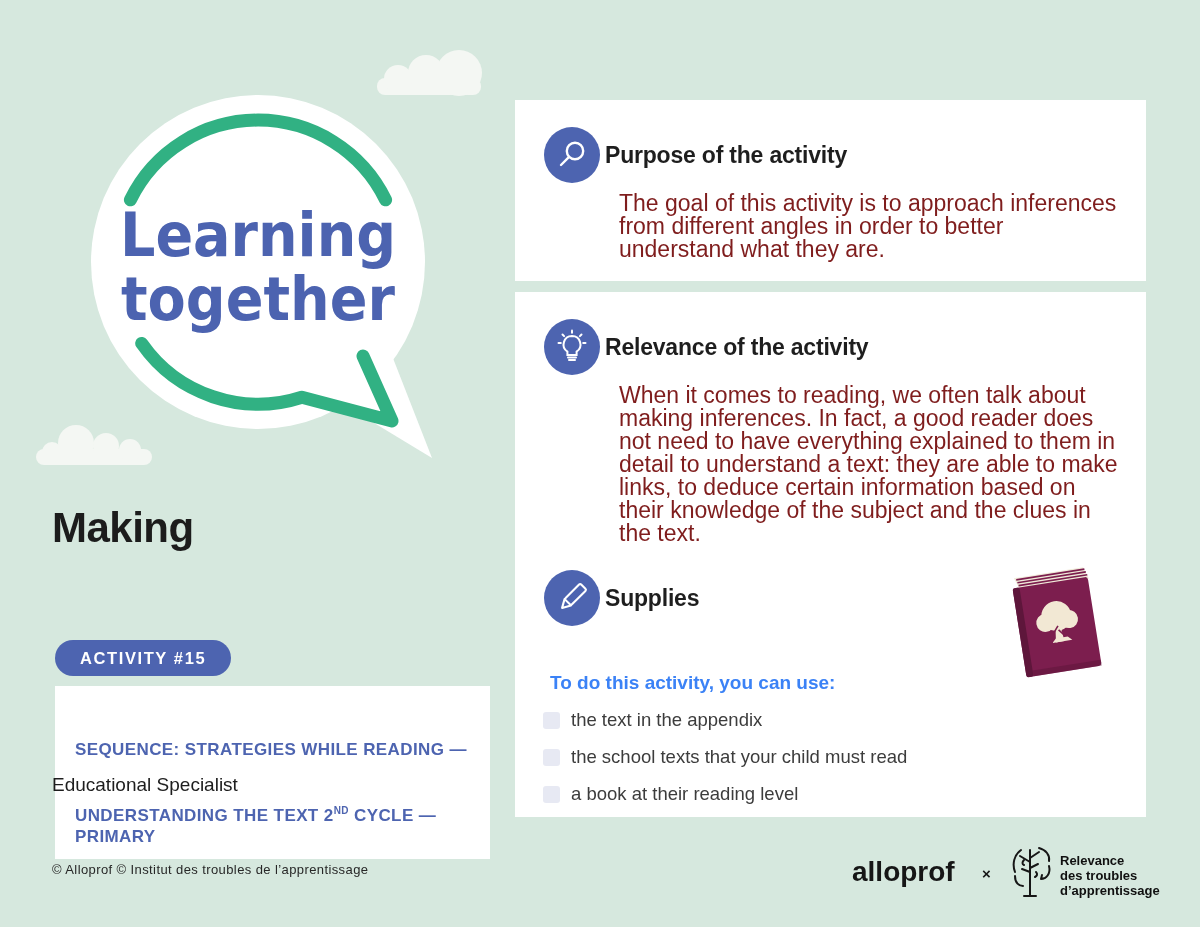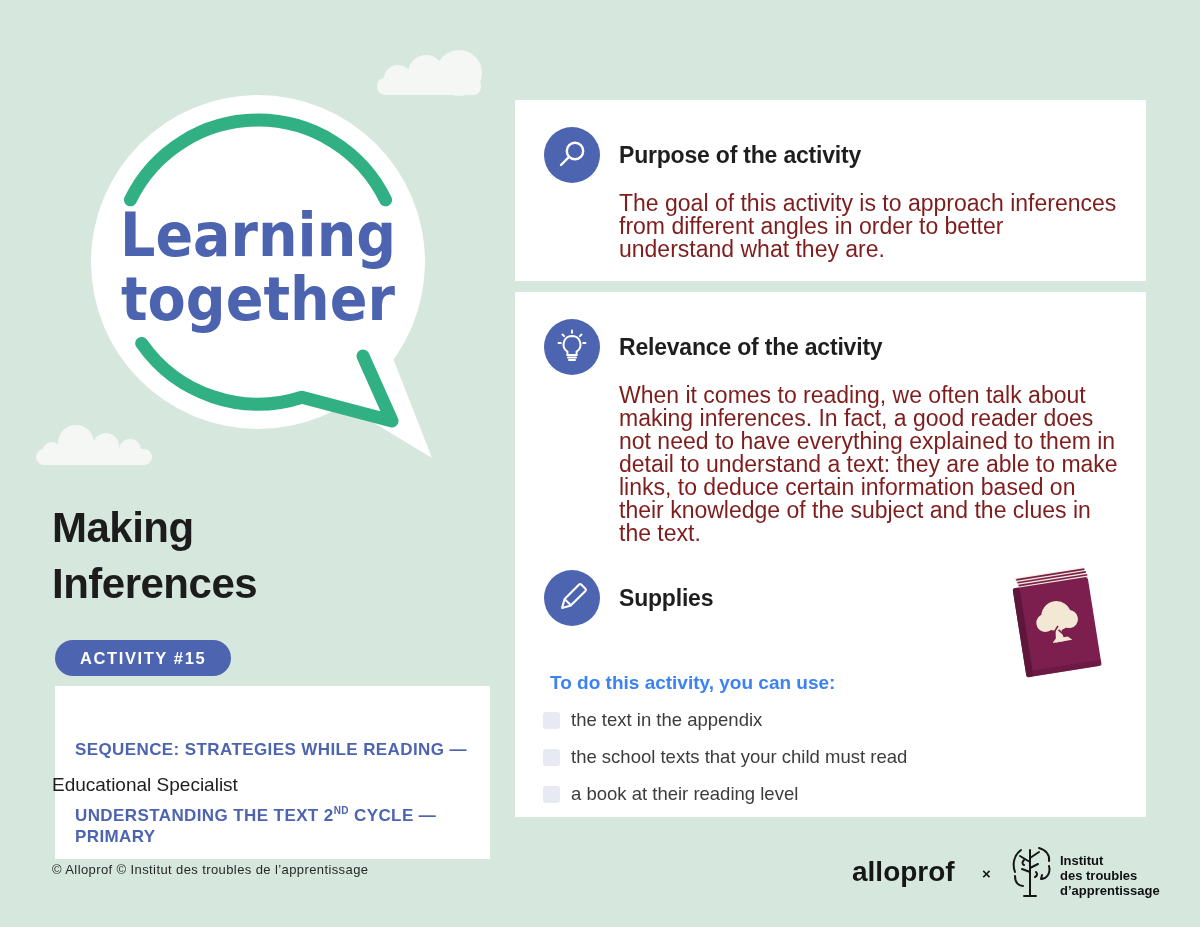--- a/index.html
+++ b/index.html
@@ -44,21 +44,21 @@
   }
 
   
   .card {
     position:absolute; left:515px; width:631px; background:#ffffff;
   }
   .card-1 { top:100px; height:181px; }
   .card-2 { top:292px; height:284px; }
   .card-3 { top:543px; height:274px; }
   .card-head {
-    display:flex; align-items:center; gap:19px;
+    display:flex; align-items:center; gap:5px;
     padding:27px 0 0 29px;
   }
   .icon-circle {
     width:56px; height:56px; border-radius:50%;
     background:#4d64b0; flex:0 0 auto;
     display:flex; align-items:center; justify-content:center;
   }
   .card-title { font-size:23px; font-weight:800; color:#1e1e1e; letter-spacing:-0.2px; }
   .card-body {
     margin:9px 20px 0 104px; width:505px;
@@ -122,21 +122,20 @@
 
   <path d="M60.4 109.8 A142 142 0 0 1 315.6 109.8" fill="none" stroke="#31b183" stroke-width="13" stroke-linecap="round"></path>
   <path d="M71.7 253.4 A142 142 0 0 0 231.9 307.2 L322 331 L293 266" fill="none" stroke="#31b183" stroke-width="13" stroke-linecap="round" stroke-linejoin="round"></path>
 
   <text x="188" y="166" text-anchor="middle" textLength="276" lengthAdjust="spacingAndGlyphs" font-family="DejaVu Sans, sans-serif" font-weight="bold" font-size="60" fill="#4c63b0">Learning</text>
   <text x="188" y="230" text-anchor="middle" textLength="274" lengthAdjust="spacingAndGlyphs" font-family="DejaVu Sans, sans-serif" font-weight="bold" font-size="60" fill="#4c63b0">together</text>
 </svg>
 
 <div class="page-title">
   <div>Making</div>
-  <div>Inferences</div>
 </div>
 
 <div class="activity-badge">ACTIVITY #15</div>
 
 <div class="seq-box">
   <div class="seq-line">SEQUENCE: STRATEGIES WHILE READING —</div>
   <div class="seq-line"><span>UNDERSTANDING THE TEXT 2</span><sup>ND</sup><span> CYCLE — PRIMARY</span></div>
 </div>
 
 <div class="byline">
@@ -243,16 +242,16 @@
   <path d="M24 26 L32 22"></path>
   <path d="M15 8 C8 13 6 22 9 30"></path>
   <path d="M9 34 C9 41 13 44 17 44"></path>
   <path d="M33 6 C40 8 44 13 43 19"></path>
   <path d="M43 24 C45 32 40 37 35 37 M35 37 l4 -1 M35 37 l1 -4"></path>
   <path d="M18 18 c-2 2 -2 4 0 5"></path>
   <path d="M30 30 c2 2 1 4 -1 5"></path>
 </svg>
 
 <div class="institut-text">
-  <div>Institut</div>
+  <div>Relevance</div>
   <div>des troubles</div>
   <div>d’apprentissage</div>
 </div>
 
 </body></html>

